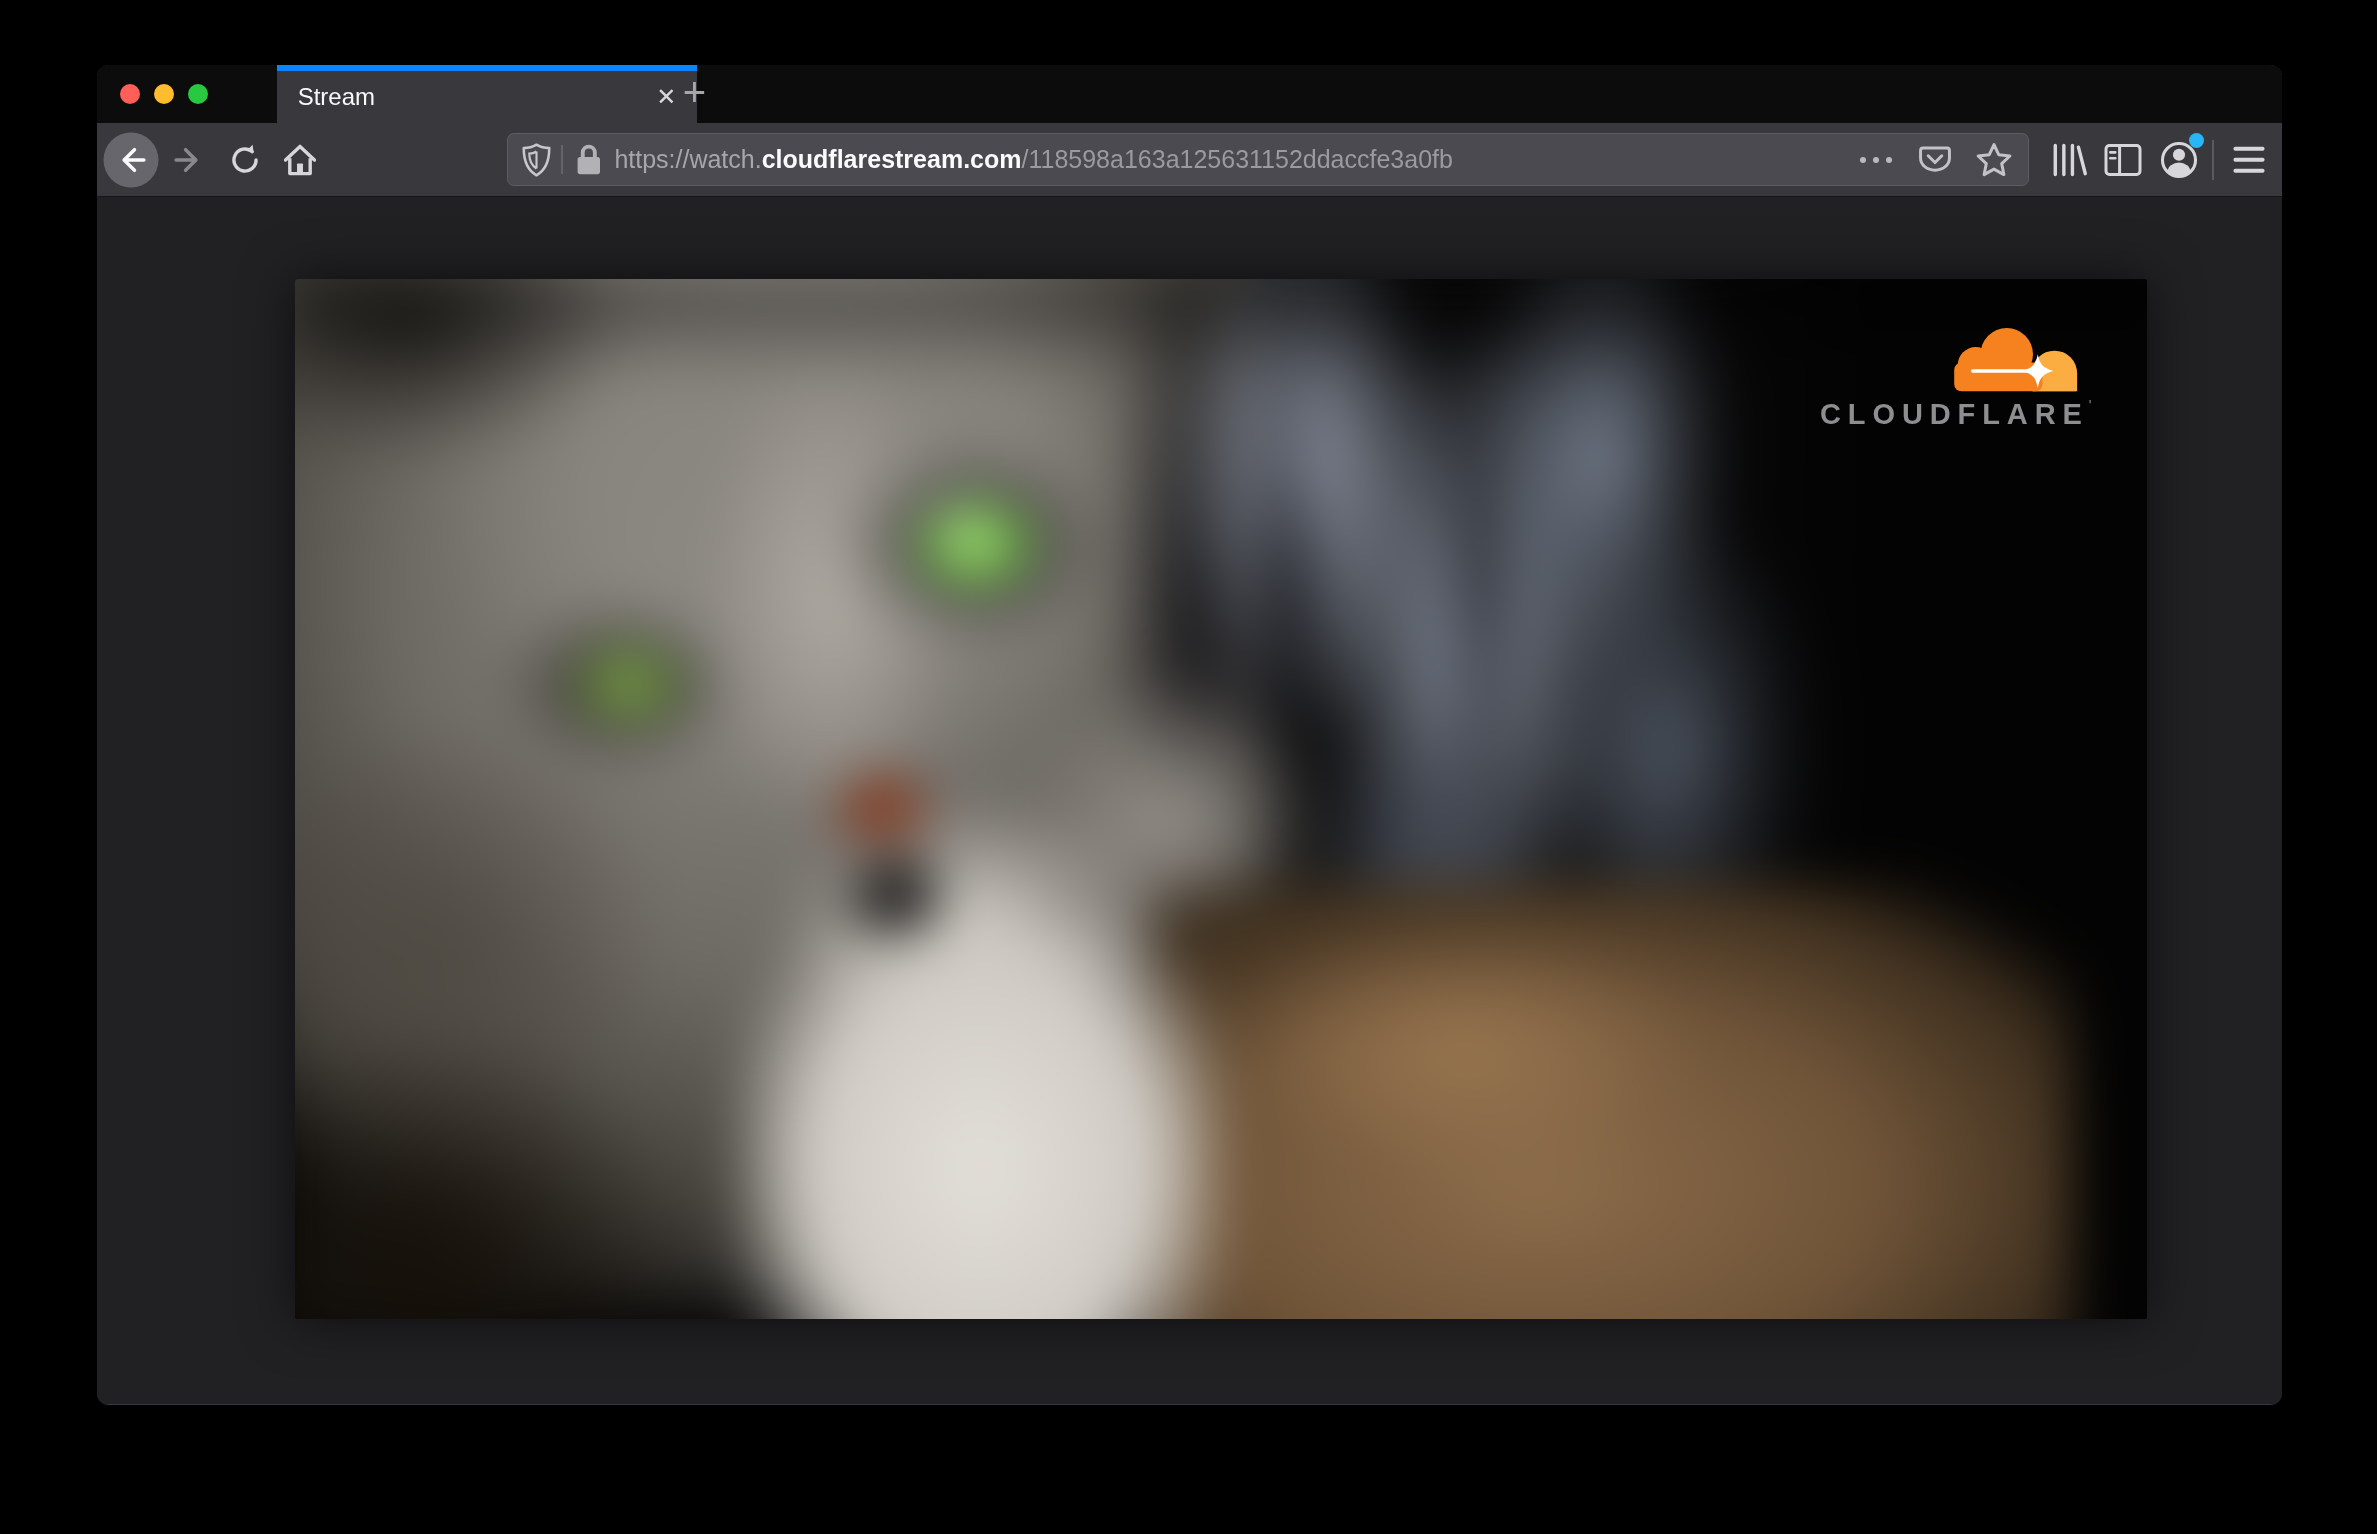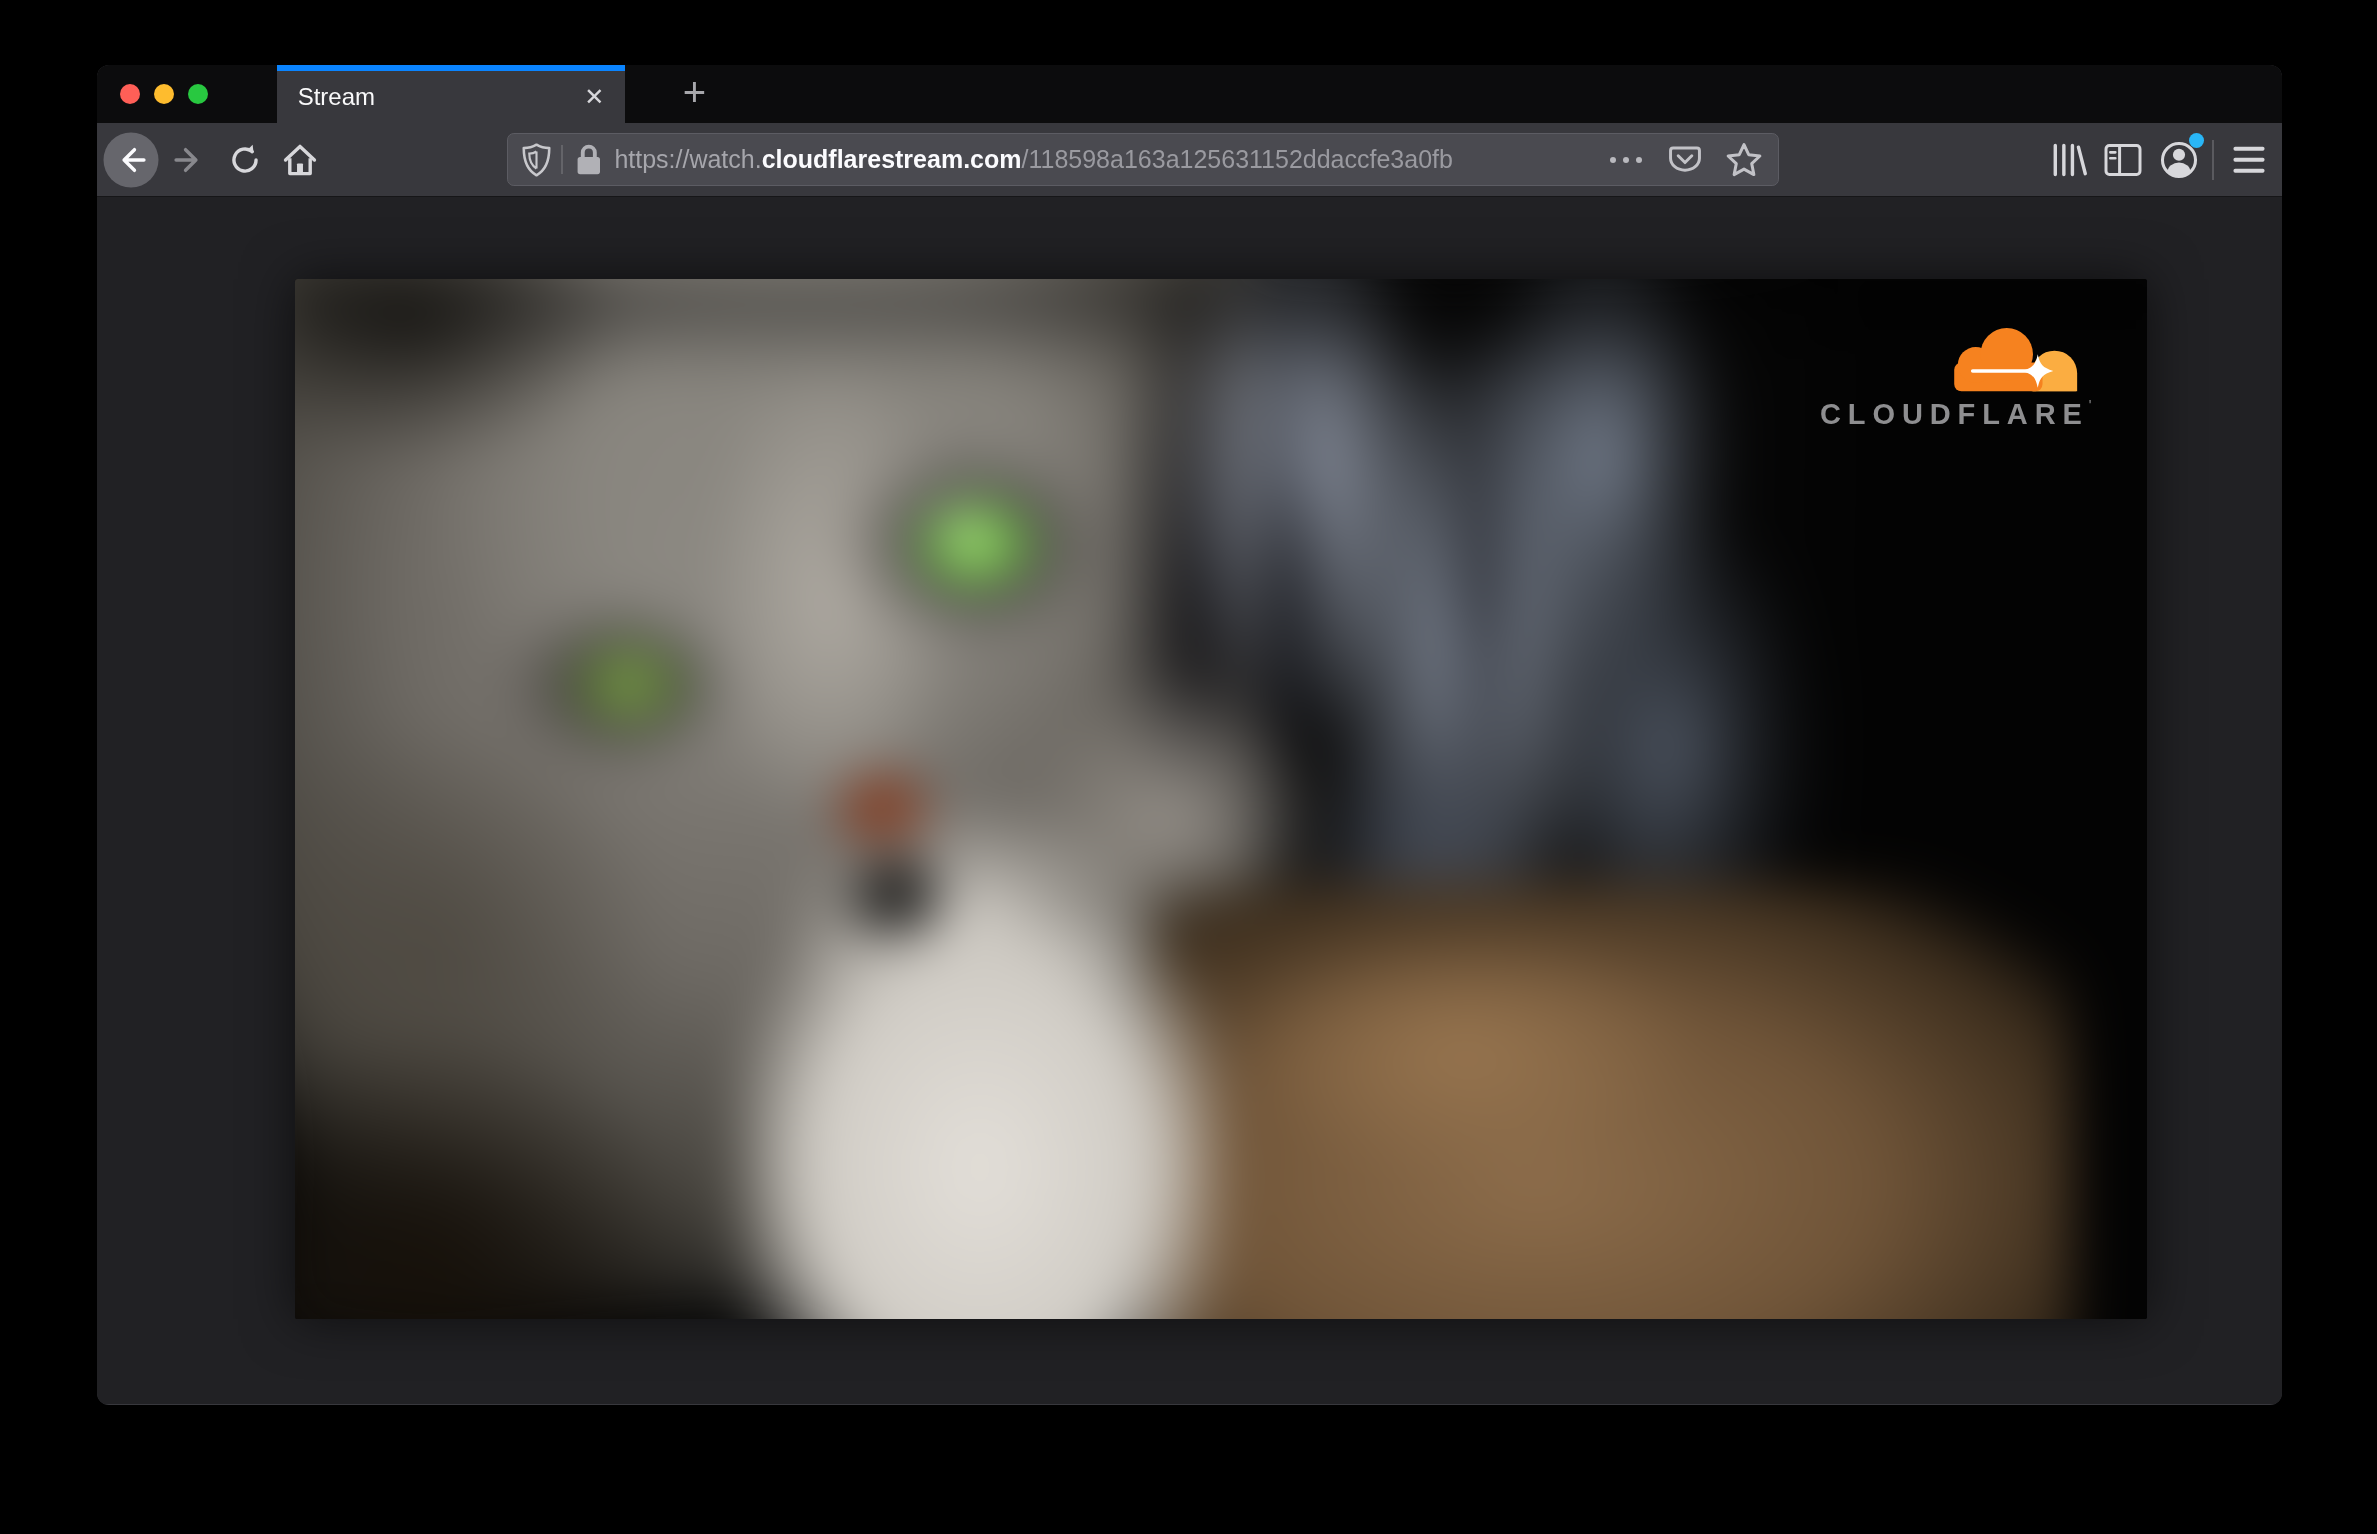--- a/index.html
+++ b/index.html
@@ -11,39 +11,39 @@
             border-radius:12px; overflow:hidden; background:#38383d;
             box-shadow:0 26px 78px rgba(0,0,0,.8); }
 
   
   .tabbar { position:relative; height:58px; background:#0c0c0d; }
   .traffic { position:absolute; top:19px; width:20px; height:20px; border-radius:50%; }
   .tl-close { left:23px;  background:#ff5f57; }
   .tl-min   { left:57px;  background:#febc2e; }
   .tl-zoom  { left:91px; background:#28c840; }
 
-  .tab { position:absolute; left:180px; top:0; width:348px; height:58px;
+  .tab { position:absolute; left:180px; top:0; width:420px; height:58px;
          background:#38383d; box-shadow:inset 0 6px 0 #0a84ff;
          display:flex; align-items:center; padding:6px 15.5px 0 20.7px; }
   .tab-title { flex:1; font-size:24px; color:#f9f9fa; white-space:nowrap; overflow:hidden; }
   .tab-close { font-size:24px; color:#d7d7db; line-height:1; padding:3.4px 5.2px; border-radius:3.4px; }
 
   .newtab { position:absolute; left:574px; top:6px; width:47px; height:47px;
             color:#a7a7ab; font-size:40px; font-weight:300; line-height:43px;
             text-align:center; }
 
   
   .toolbar { position:relative; height:74px; background:#38383d;
              border-bottom:1.7px solid #161618; }
   .navbtn { position:absolute; top:50%; transform:translate(-50%,-50%); }
   .back-circle { left:34px; width:55px; height:55px; border-radius:50%; background:#66666c;
                  display:flex; align-items:center; justify-content:center; }
   .fwd { left:92px; } .reload { left:148px; } .home { left:203px; }
 
-  .urlbar { position:absolute; left:410px; top:10.3px; width:1272px; height:53px;
+  .urlbar { position:absolute; left:410px; top:10.3px; width:1522px; height:53px;
             background:#4a4a50; border:0.9px solid #5c5c63; border-radius:6.9px;
             display:flex; align-items:center; padding:0 15.5px 0 13.8px; }
   .urlbar .sep { width:1.7px; height:29px; background:#646469; margin:0 12px 0 10.3px; }
   .url-text { flex:1; font-size:25px; white-space:nowrap; overflow:hidden; margin-left:12px; }
   .url-scheme { color:#a6a6ac; } .url-domain { color:#fbfbfe; font-weight:700; }
   .url-path { color:#9a9aa0; }
   .page-dots { display:flex; gap:6.9px; margin-right:26px; }
   .page-dots i { width:6px; height:6px; border-radius:50%; background:#b9b9be; }
   .inurl-gap { margin-right:22.4px; }
 

